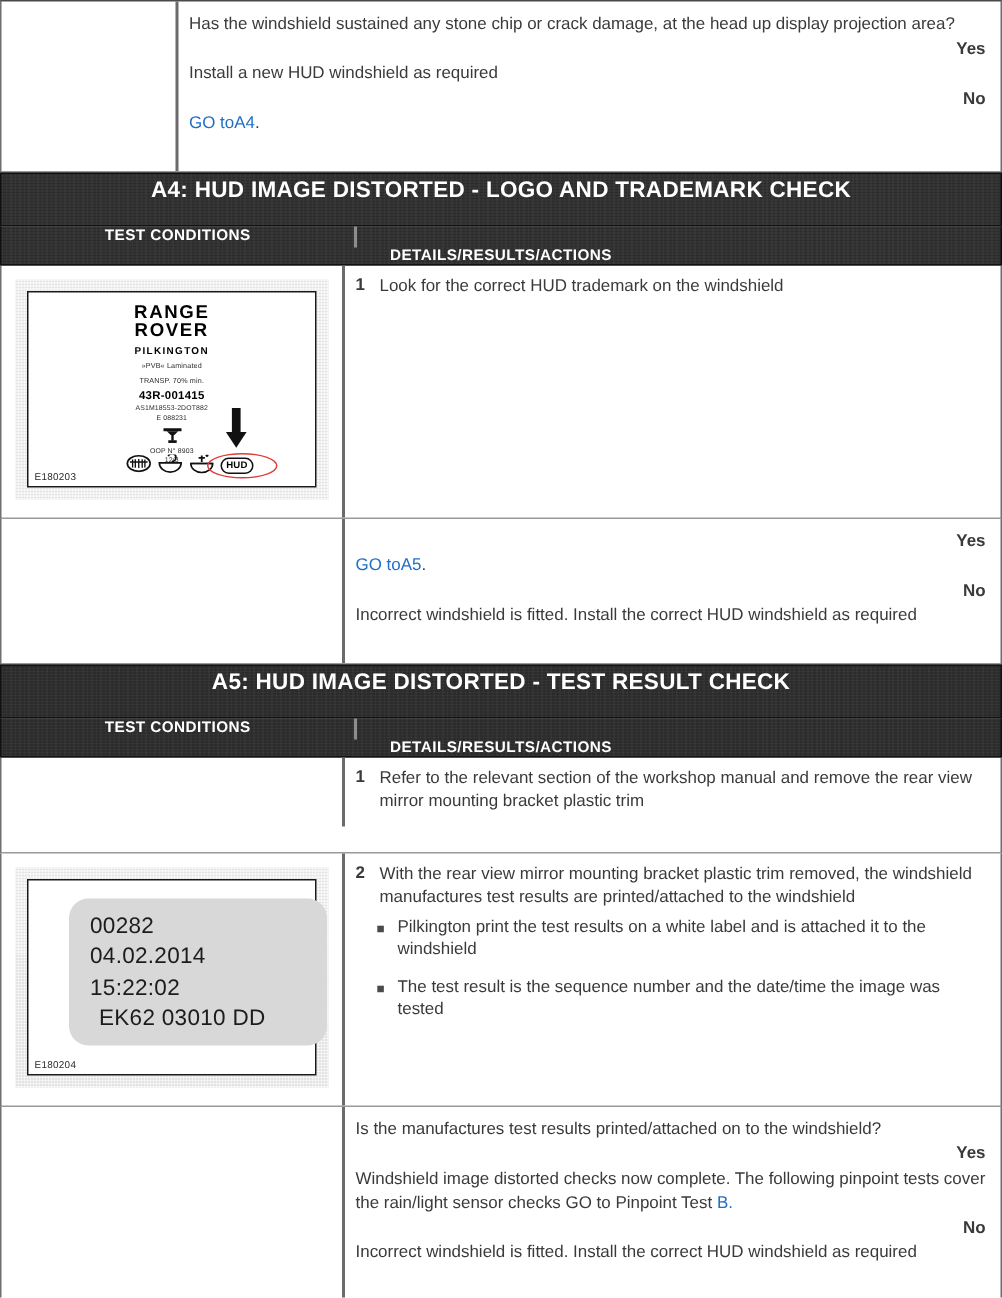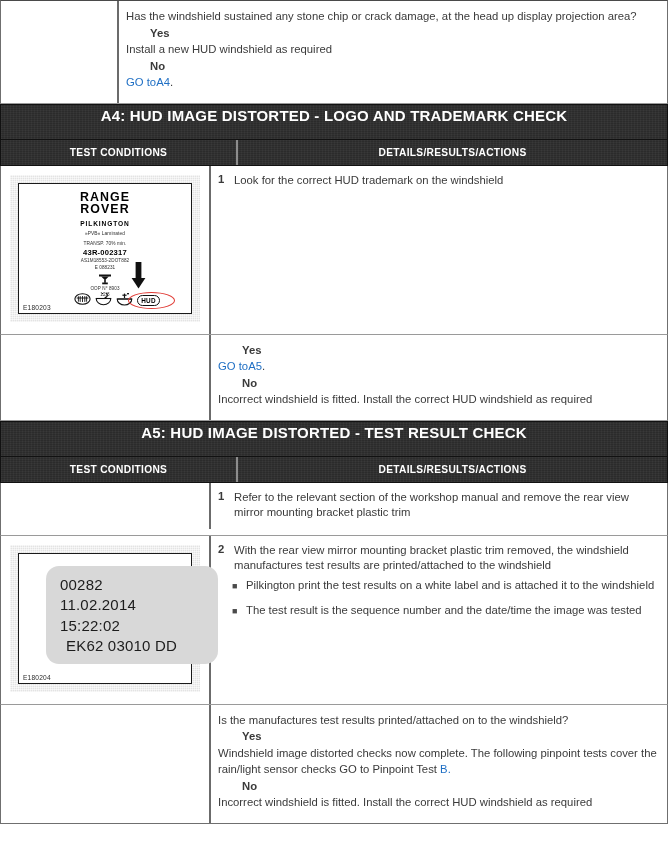--- a/index.html
+++ b/index.html
@@ -34,20 +34,21 @@
   }
   .colhead-row {
     background-color: #2b2b2b;
     background-image:
       repeating-linear-gradient(0deg, rgba(255,255,255,.035) 0 1px, rgba(0,0,0,0) 1px 2px),
       repeating-linear-gradient(90deg, rgba(255,255,255,.03) 0 1px, rgba(0,0,0,0) 1px 3px);
     border: 1px solid #111;
     border-top: none;
     display: flex;
     height: 26px;
+    flex-direction: column;
   }
   .colhead {
     color: #ffffff;
     font-weight: bold;
     font-size: 10.2px;
     letter-spacing: .3px;
     display: flex;
     align-items: center;
     justify-content: center;
     height: 100%;
@@ -57,25 +58,25 @@
 
   
   .row {
     display: flex;
     border-left: 1px solid #6f6f6f;
     border-right: 1px solid #6f6f6f;
     border-bottom: 1px solid #9a9a9a;
   }
   .row.last { border-bottom: 1px solid #6f6f6f; }
   .cell-left {
-    width: 210px;
+    width: 229px;
     border-right: 2px solid #6b6b6b;
     padding: 0;
   }
-  .cell-right { flex: 1; padding: 7px 10px 12px 7px; }
+  .cell-right { flex: 1; padding: 7px 10px 23px 7px; }
 
   
   .step { display: flex; margin-bottom: 2px; }
   .step-num {
     font-weight: bold;
     width: 16px;
     flex: 0 0 16px;
     font-size: 11.3px;
     color: #3a3a3a;
   }
@@ -85,21 +86,21 @@
   .bullet-mark {
     flex: 0 0 14px;
     font-size: 9px;
     color: #4a4a4a;
     line-height: 16px;
   }
 
   
   .qa { line-height: 16.5px; }
   .qa p { margin: 0; }
-  .qa .ans { font-weight: bold; padding-left: 24px; }
+  .qa .ans { font-weight: bold; padding-left: 24px; text-align: right; }
   .lnk { color: #1f6fc4; }
   .lnk-dot { color: #3a3a3a; }
 
   
   .fig-wrap {
     background: #e3e3e3;
     background-image:
       repeating-linear-gradient(0deg, rgba(255,255,255,.55) 0 1px, rgba(0,0,0,0) 1px 2px),
       repeating-linear-gradient(90deg, rgba(255,255,255,.5) 0 1px, rgba(0,0,0,0) 1px 2px);
     padding: 8px;
@@ -248,21 +249,21 @@
     <div class="cell-left">
       <div class="fig-wrap">
         <div class="fig">
 
           <div class="tm">
             <div class="tm-brand">RANGE</div>
             <div class="tm-brand">ROVER</div>
             <div class="tm-maker">PILKINGTON</div>
             <div class="tm-fine">»PVB« Laminated</div>
             <div class="tm-fine">TRANSP. 70% min.</div>
-            <div class="tm-code">43R-002317</div>
+            <div class="tm-code">43R-001415</div>
             <div class="tm-fine2">AS1M18553-2DOT882</div>
             <div class="tm-fine2">E 088231</div>
             <div class="tm-glyph">
               <svg width="14" height="11" viewBox="0 0 14 11" aria-hidden="true">
                 <rect x="1" y="0.5" width="12" height="2" fill="#111"></rect>
                 <path d="M3.2 2.5 L10.8 2.5 L7 6.2 Z" fill="#111"></path>
                 <rect x="6.2" y="5.6" width="1.6" height="3.2" fill="#111"></rect>
                 <rect x="4.2" y="8.5" width="5.6" height="1.8" fill="#111"></rect>
               </svg>
             </div>
@@ -346,21 +347,21 @@
       </div>
     </div>
   </div>
 
   <div class="row">
     <div class="cell-left">
       <div class="fig-wrap">
         <div class="fig">
           <div class="res-label">
             <div class="res-line">00282</div>
-            <div class="res-line">11.02.2014</div>
+            <div class="res-line">04.02.2014</div>
             <div class="res-line">15:22:02</div>
             <div class="res-line indent">EK62 03010 DD</div>
           </div>
           <div class="fig-cap">E180204</div>
         </div>
       </div>
     </div>
 
     <div class="cell-right">
       <div class="step">

